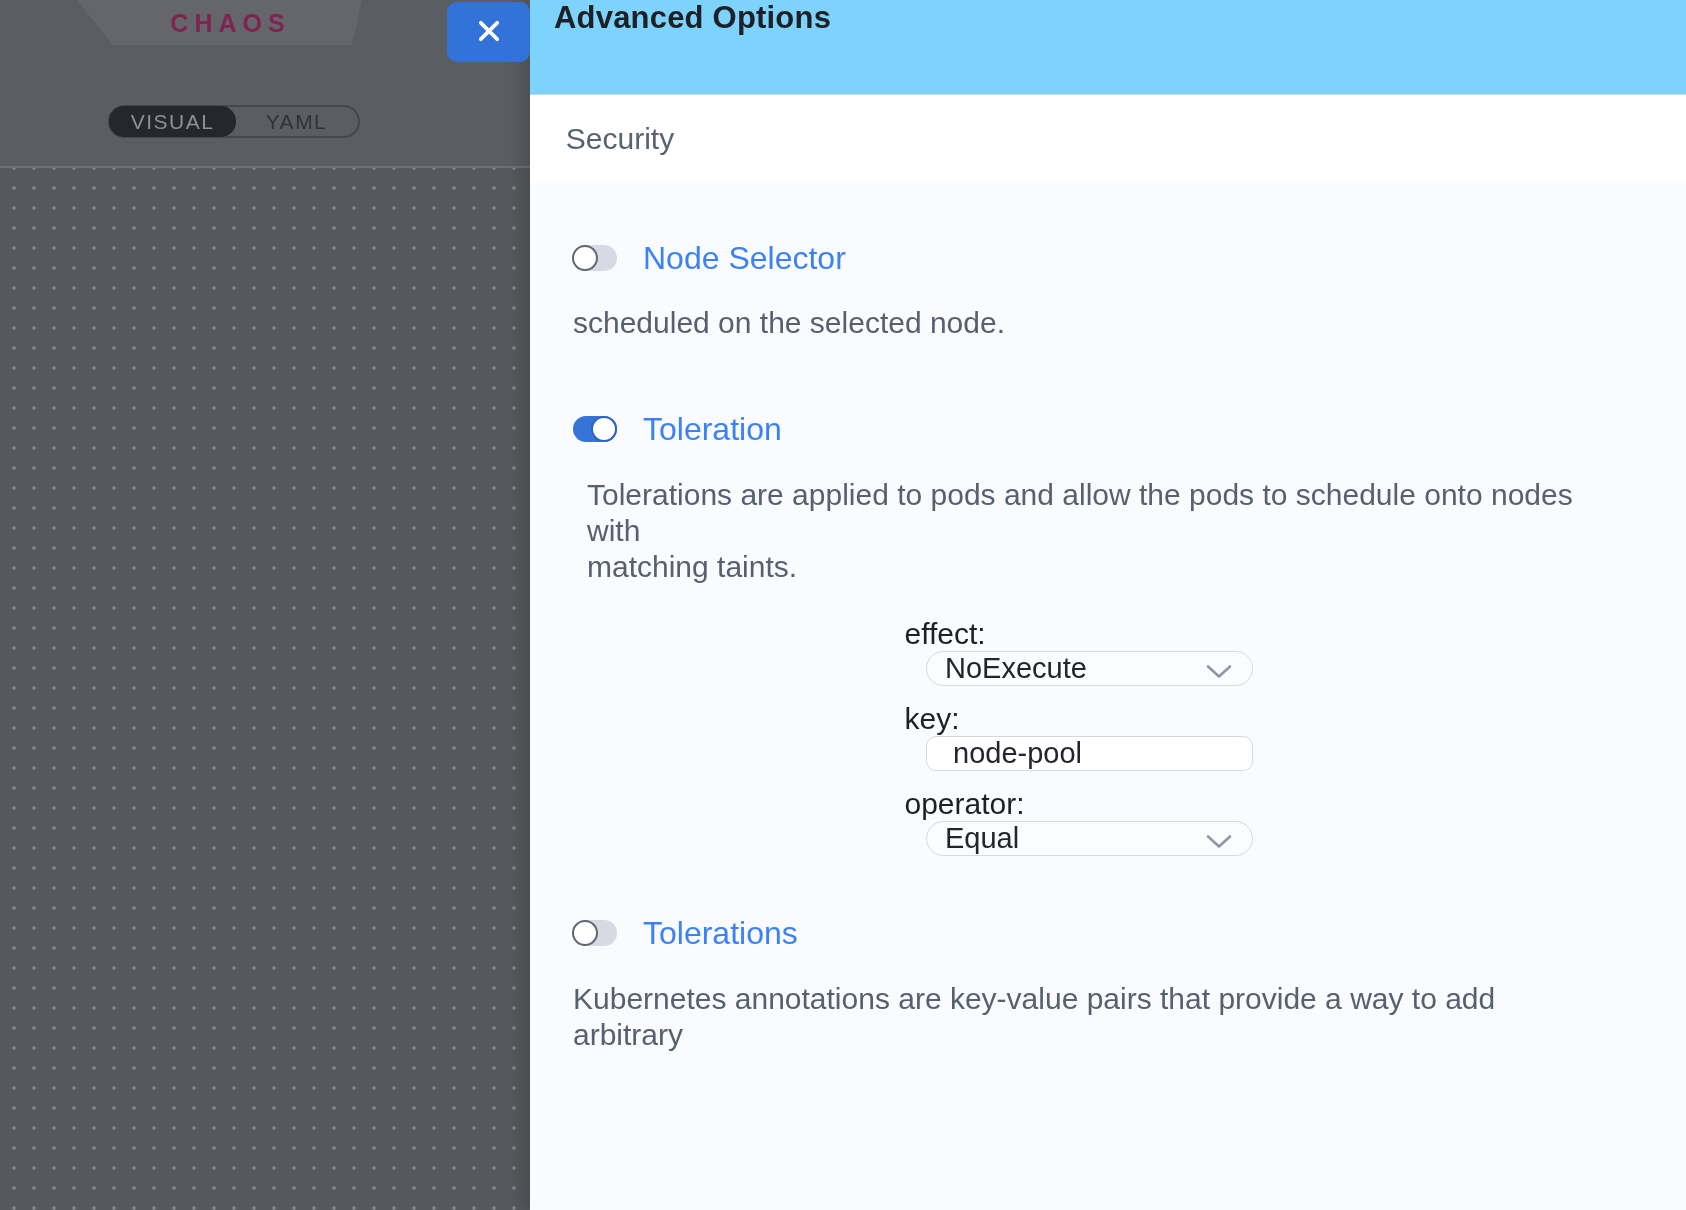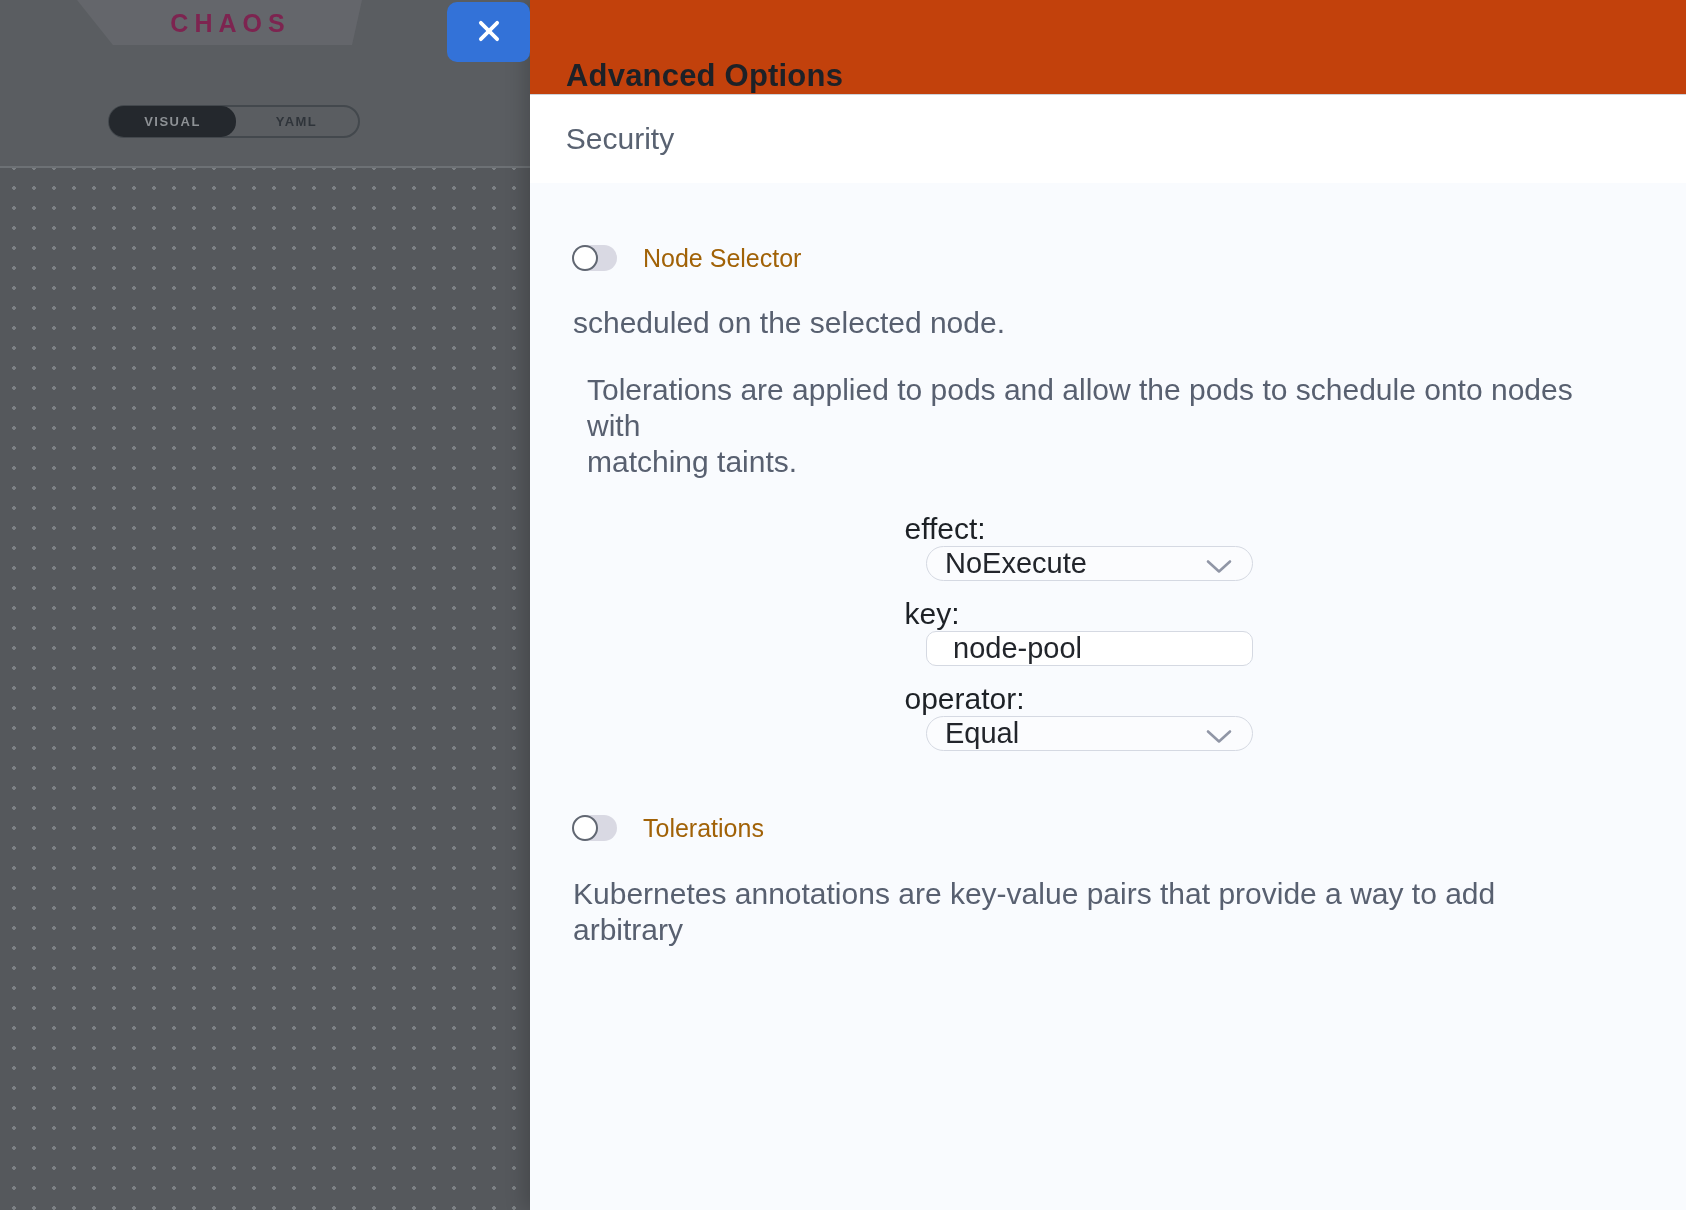--- a/index.html
+++ b/index.html
@@ -9,58 +9,58 @@
   
   .studio { position:absolute; left:0; top:0; width:530px; height:1210px; }
   .studio-header { position:absolute; left:0; top:0; width:100%; height:167px; background:#5a5d61; }
   .logo-trapezoid { position:absolute; left:77px; top:0; width:285px; height:45px; background:#64666b;
                     clip-path:polygon(0 0,100% 0,96.5% 100%,12.6% 100%); }
   .logo-text { width:100%; height:45px; line-height:47px; text-align:center; padding-left:22px;
                color:#7d2450; font-size:25px; font-weight:bold; letter-spacing:6px; }
   .view-toggle { position:absolute; left:108px; top:105px; width:252px; height:33px;
                  border:2px solid #43484d; border-radius:17px; display:flex; align-items:stretch; }
   .seg { flex:1; display:flex; align-items:center; justify-content:center;
-         font-size:13px; font-weight:bold; letter-spacing:1.5px; }
+         font-size:21px; font-weight:normal; letter-spacing:1.5px; }
   .seg.active { background:#24282d; border-radius:15px; color:#8d9195; margin:-1px; flex:0 0 127px; }
   .seg.inactive { color:#2f343a; }
   .studio-divider { position:absolute; left:0; top:166px; width:100%; height:2px; background:#6d7175; }
   .canvas { position:absolute; left:0; top:168px; width:100%; height:1042px; background:#55585c;
             background-image:radial-gradient(#7c8084 1.7px, transparent 1.8px);
             background-size:20px 20px; background-position:4px 10px; }
 
   
   .close-btn { position:absolute; left:447px; top:2px; width:83px; height:60px; background:#3372d8;
                border:none; border-radius:10px; display:flex; align-items:center; justify-content:center;
                cursor:pointer; z-index:20; }
 
   
   .drawer { position:absolute; left:530px; top:0; width:1156px; height:1210px; background:#f9fbfe;
             box-shadow:-6px 0 18px rgba(0,0,0,0.18); }
-  .drawer-header { height:95px; background:#c2410c; border-bottom:1px solid #cdd2d9;
-                   display:flex; align-items:flex-end; padding-left:36px; }
+  .drawer-header { height:95px; background:#7dd3fc; border-bottom:1px solid #cdd2d9;
+                   display:flex; align-items:flex-start; padding-left:24px; }
   .drawer-title { font-size:31px; font-weight:600; color:#1d2127; letter-spacing:0.2px; }
   .tab-row { height:88px; background:#ffffff; display:flex; padding-left:2px; }
   .tab { position:relative; display:flex; align-items:center; justify-content:center;
          font-size:30px; cursor:pointer; }
   .tab.general { width:150px; color:#424a56; }
   .tab.security { width:176px; color:#596271; }
   .tab .underline { position:absolute; bottom:0; left:0; width:100%; height:7px; background:#3a76da;
                     border-radius:4px 4px 0 0; }
 
   .drawer-body { padding:0 80px 0 43px; }
 
   
   .toggle-row { display:flex; align-items:center; height:34px; }
   .toggle { position:relative; width:44px; height:26px; border-radius:13px; flex:0 0 44px; cursor:pointer; }
   .toggle.off { background:#d9d9e3; }
   .toggle.on  { background:#3673d9; }
   .knob { position:absolute; top:0; width:26px; height:26px; border-radius:50%; background:#ffffff; }
   .toggle.off .knob { left:-1px; border:2px solid #616772; }
   .toggle.on  .knob { right:0px; border:2px solid #2d64c4; }
-  .toggle-label { margin-left:26px; font-size:25px; color:#a16207; font-weight:500; }
+  .toggle-label { margin-left:26px; font-size:32px; color:#3b82f6; font-weight:500; }
 
   .desc { font-size:30px; line-height:36px; color:#586070; }
 
   .m-ns-row   { margin-top:58px; }
   .m-ns-desc  { margin-top:30px; }
   .m-tol-row  { margin-top:71px; }
   .m-tol-desc { margin-top:31px;margin-left:14px; }
   .m-form     { margin-top:32px; }
   .m-ann-row  { margin-top:68px; }
   .m-ann-desc { margin-top:31px; }
@@ -120,20 +120,26 @@
     <div class="toggle-row m-ns-row">
       <span class="toggle off">
           <span class="knob"></span>
         </span>
       <span class="toggle-label">Node Selector</span>
     </div>
     <div class="desc m-ns-desc">
       <div>scheduled on the selected node.</div>
     </div>
 
+    <div class="toggle-row m-tol-row">
+      <span class="toggle on">
+          <span class="knob"></span>
+        </span>
+      <span class="toggle-label">Toleration</span>
+    </div>
     <div class="desc m-tol-desc">
       <div>Tolerations are applied to pods and allow the pods to schedule onto nodes with</div>
       <div>matching taints.</div>
     </div>
 
     <div class="m-form">
 
       <div class="form-row">
         <div class="form-label">effect:</div>
         <div class="field select">

